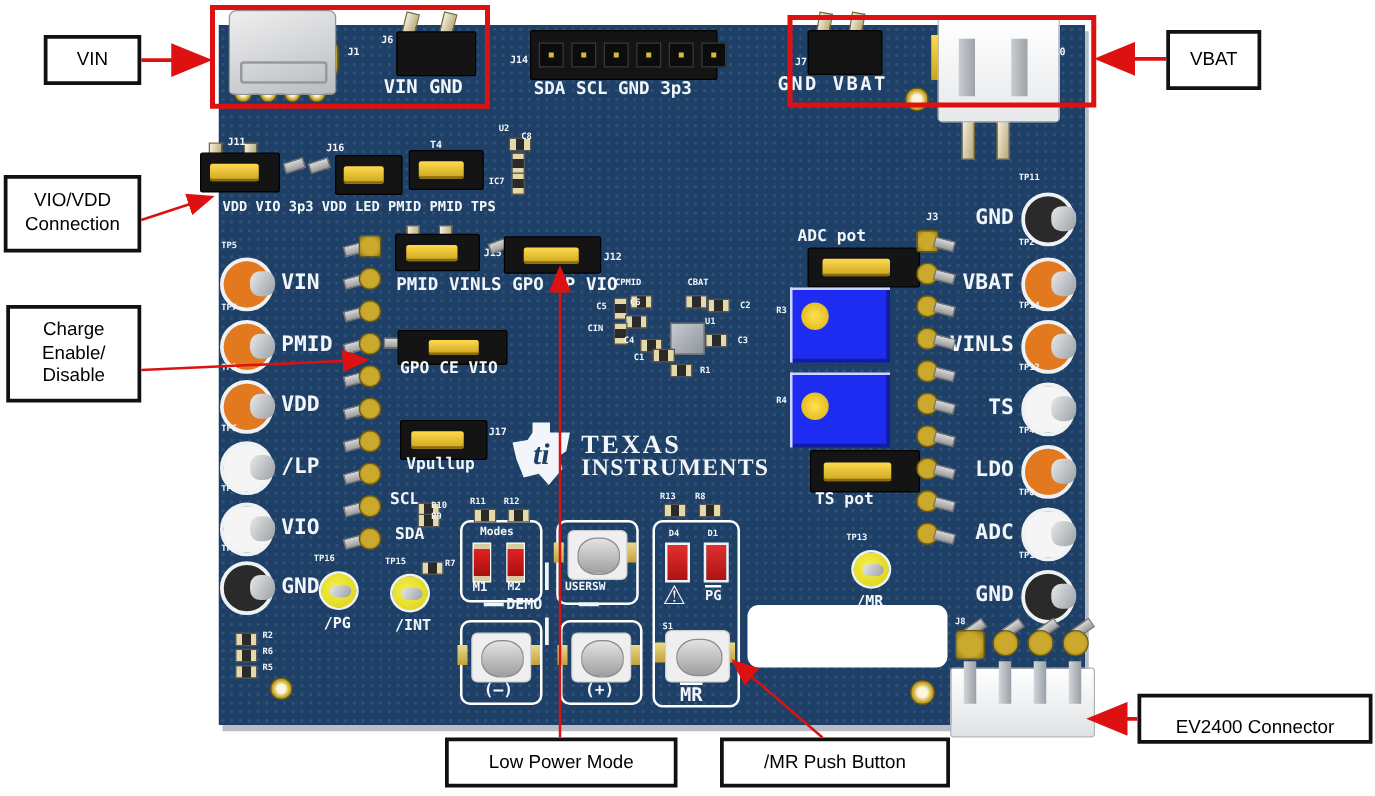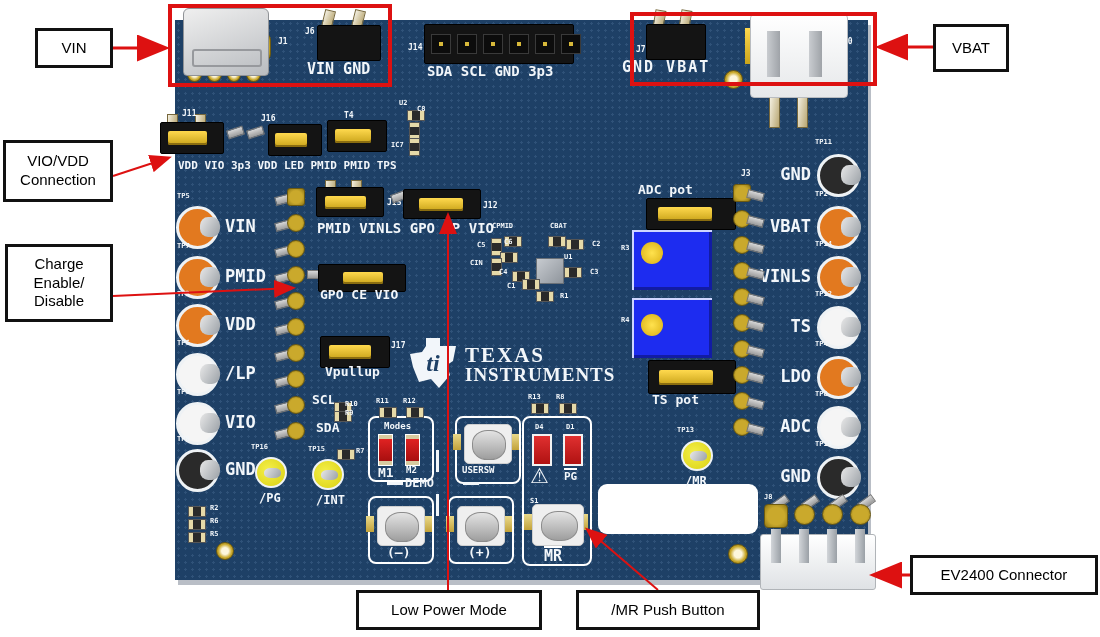--- a/index.html
+++ b/index.html
@@ -191,24 +191,24 @@
     <span style="position:absolute;left:290px;top:344px;color:#f2f6fa;font-family:'Liberation Serif',serif;font-weight:bold;font-size:19px;letter-spacing:1px;">INSTRUMENTS</span>
 
     <div class="btnbox" style="left:193px;top:396px;width:62px;height:62px;">
       <span class="silk" style="left:14px;top:4px;font-size:9px;">Modes</span>
       <div class="rsw" style="left:8px;top:16px;">
           <div class="rswin"></div>
         </div>
       <div class="rsw" style="left:35px;top:16px;">
           <div class="rswin"></div>
         </div>
-      <span class="silk" style="left:8px;top:48px;font-size:13px;">M1</span>
+      <span class="silk" style="left:8px;top:48px;font-size:10px;">M1</span>
       <span class="silk" style="left:36px;top:48px;font-size:9px;">M2</span>
     </div>
-    <div class="btnbox" style="left:280px;top:396px;width:62px;height:64px;">
+    <div class="btnbox" style="left:270px;top:396px;width:62px;height:64px;">
       <div class="tab" style="left:-4px;top:16px;"></div>
         <div class="tab" style="left:54px;top:16px;"></div>
       <div class="tact" style="left:7px;top:6px;width:46px;height:38px;">
           <div class="tactcap"></div>
         </div>
       <span class="silk" style="left:5px;top:48px;font-size:9px;">USERSW</span>
     </div>
     <div style="position:absolute;left:261px;top:430px;width:3px;height:22px;background:#f2f6fa;"></div>
     <div style="position:absolute;left:261px;top:474px;width:3px;height:22px;background:#f2f6fa;"></div>
     <div style="position:absolute;left:212px;top:462px;width:16px;height:3px;background:#f2f6fa;"></div>
@@ -453,14 +453,14 @@
     <div class="hl" style="left:630px;top:12px;width:239px;height:66px;"></div>
     <div class="callout" style="left:35px;top:28px;width:72px;height:34px;"><span>VIN</span></div>
     <div class="callout" style="left:933px;top:24px;width:70px;height:42px;"><span>VBAT</span></div>
     <div class="callout" style="left:3px;top:140px;width:104px;height:56px;"><span>VIO/VDD
 Connection</span></div>
     <div class="callout" style="left:356px;top:590px;width:180px;height:34px;"><span>Low Power Mode</span></div>
     <div class="callout" style="left:5px;top:244px;width:102px;height:72px;"><span>Charge
 Enable/
 Disable</span></div>
     <div class="callout" style="left:576px;top:590px;width:178px;height:34px;"><span>/MR Push Button</span></div>
-    <div class="callout" style="left:910px;top:555px;width:182px;height:34px;"><span>EV2400 Connector</span></div>
+    <div class="callout" style="left:910px;top:555px;width:182px;height:34px;align-items:flex-end;"><span>EV2400 Connector</span></div>
   </div>
 
 </body></html>

